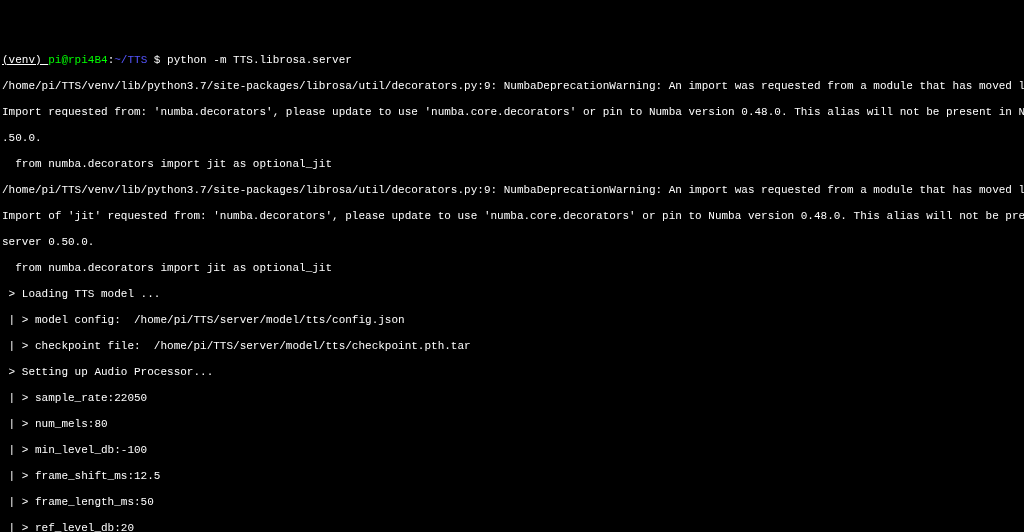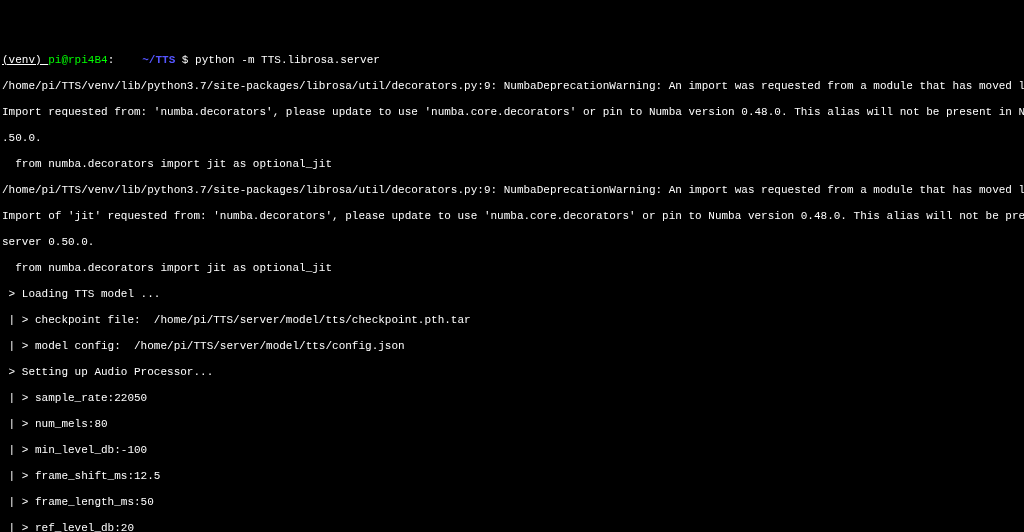--- a/index.html
+++ b/index.html
@@ -18,42 +18,42 @@
       overflow: hidden;
       width: 1024px;
       height: 532px;
     }
     .line {
       display: block;
     }
     .prompt-venv { color: #ffffff; text-decoration: underline; }
     .prompt-user { color: #00ff00; font-weight: normal; }
     .prompt-colon { color: #ffffff; }
-    .prompt-path { color: #5555ff; font-weight: bold; margin-left: 28px; }
+    .prompt-path { color: #5555ff; font-weight: normal; }
     .prompt-dollar { color: #ffffff; }
     .cmd { color: #ffffff; }
     .white { color: #ffffff; }
   </style>
 </head>
 <body>
 
 
 
 <div><span class="line"><span class="prompt-venv">(venv) </span><span class="prompt-user">pi@rpi4B4</span><span class="prompt-colon">:</span><span class="prompt-path">~/TTS</span><span class="prompt-dollar"> $ </span><span class="cmd">python -m TTS.librosa.server</span></span>
 <span class="line white">/home/pi/TTS/venv/lib/python3.7/site-packages/librosa/util/decorators.py:9: NumbaDeprecationWarning: An import was requested from a module that has moved location.</span>
 <span class="line white">Import requested from: 'numba.decorators', please update to use 'numba.core.decorators' or pin to Numba version 0.48.0. This alias will not be present in Numba version 0</span>
 <span class="line white">.50.0.</span>
 <span class="line white">  from numba.decorators import jit as optional_jit</span>
 <span class="line white">/home/pi/TTS/venv/lib/python3.7/site-packages/librosa/util/decorators.py:9: NumbaDeprecationWarning: An import was requested from a module that has moved location.</span>
 <span class="line white">Import of 'jit' requested from: 'numba.decorators', please update to use 'numba.core.decorators' or pin to Numba version 0.48.0. This alias will not be present in Numba</span>
 <span class="line white">server 0.50.0.</span>
 <span class="line white">  from numba.decorators import jit as optional_jit</span>
 <span class="line white"> &gt; Loading TTS model ...</span>
+<span class="line white"> | &gt; model config:  /home/pi/TTS/server/model/tts/config.json</span>
 <span class="line white"> | &gt; checkpoint file:  /home/pi/TTS/server/model/tts/checkpoint.pth.tar</span>
-<span class="line white"> | &gt; model config:  /home/pi/TTS/server/model/tts/config.json</span>
 <span class="line white"> &gt; Setting up Audio Processor...</span>
 <span class="line white"> | &gt; sample_rate:22050</span>
 <span class="line white"> | &gt; num_mels:80</span>
 <span class="line white"> | &gt; min_level_db:-100</span>
 <span class="line white"> | &gt; frame_shift_ms:12.5</span>
 <span class="line white"> | &gt; frame_length_ms:50</span>
 <span class="line white"> | &gt; ref_level_db:20</span>
 
 
 

